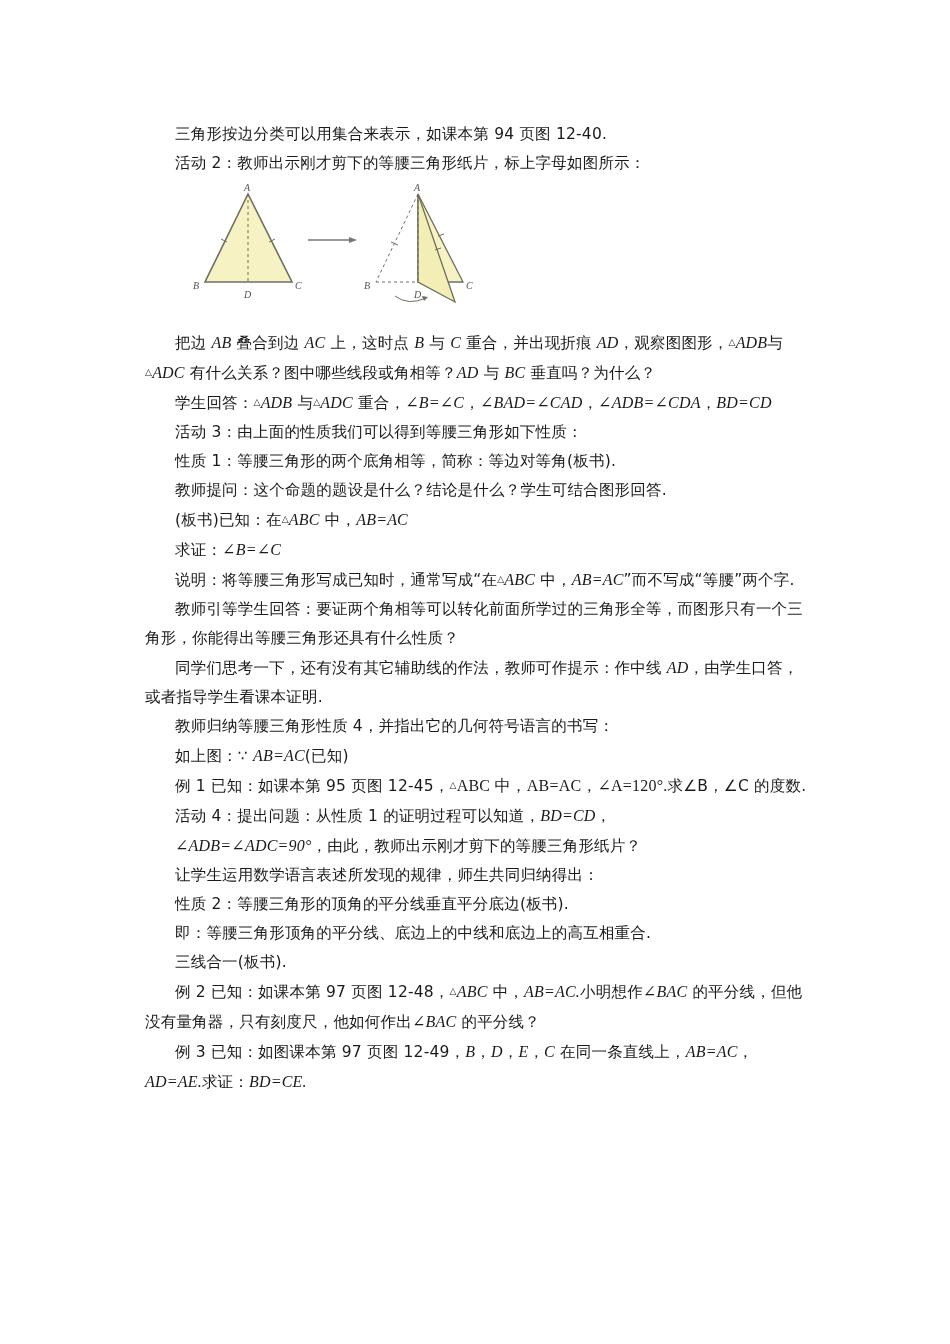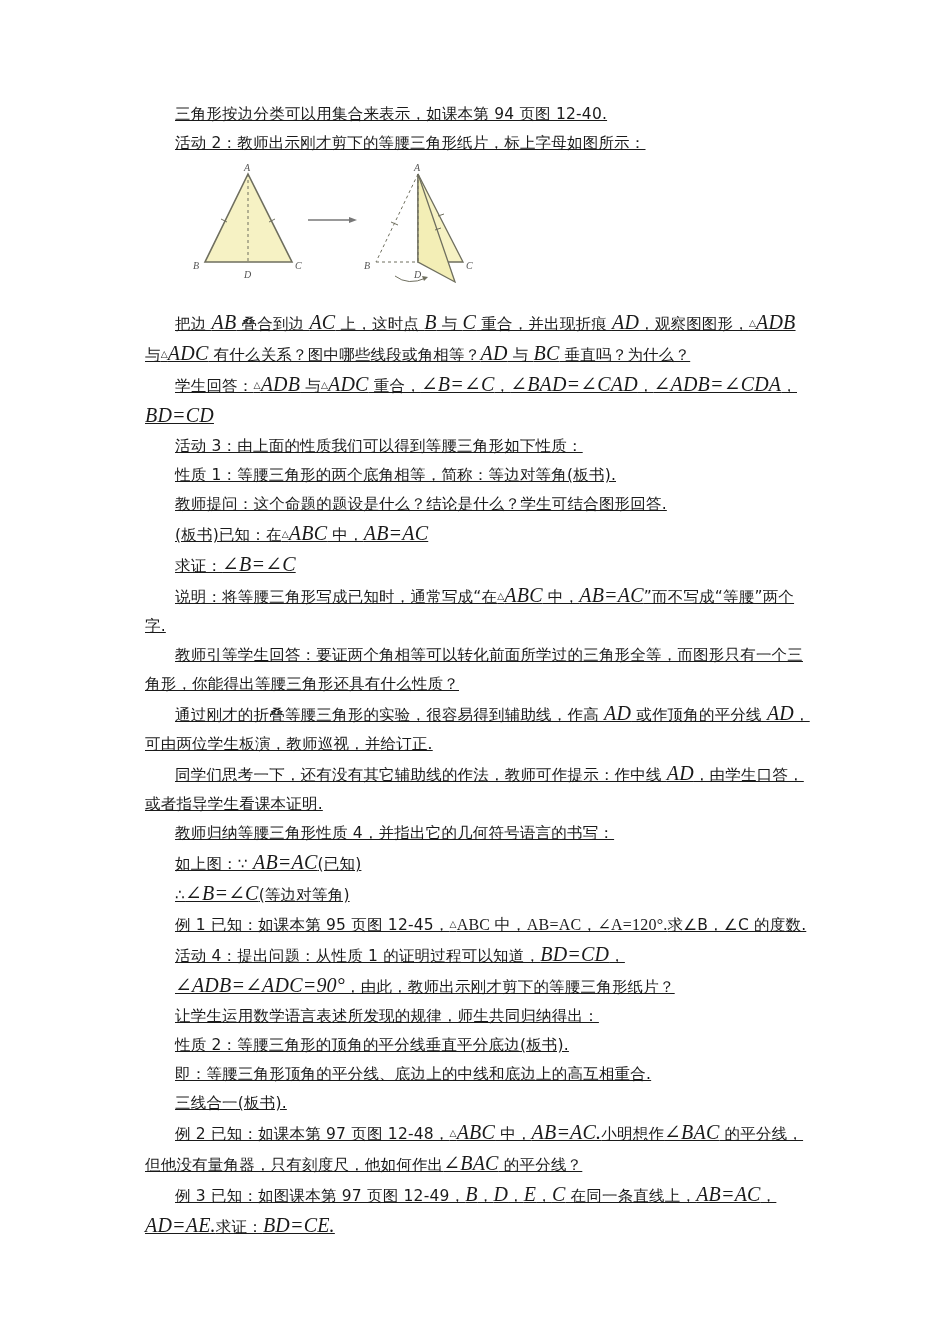--- a/index.html
+++ b/index.html
@@ -1,21 +1,21 @@
 <!DOCTYPE html>
 <html><head>
 <meta charset="utf-8">
 <style>
   html, body { margin: 0; padding: 0; background: #ffffff; }
   body { width: 950px; height: 1344px; position: relative; overflow: hidden;
          font-family: "DejaVu Sans", "Liberation Sans", sans-serif; color: #1a1a1a; }
-  .page { position: absolute; left: 145px; top: 100px; width: 665px; text-decoration: underline; }
+  .page { position: absolute; left: 145px; top: 120px; width: 665px; }
   .p { font-size: 15.5px; line-height: 29px; margin: 0; white-space: normal; letter-spacing: 0.2px; }
   .ind { text-indent: 30px; }
-  .m { font-family: "Liberation Serif", "DejaVu Serif", serif; font-style: italic; font-size: 20px; }
+  .m { font-family: "Liberation Serif", "DejaVu Serif", serif; font-style: italic; font-size: 16px; }
   .r { font-family: "Liberation Serif", "DejaVu Serif", serif; font-size: 16px; }
   .tri { font-size: 9px; vertical-align: 3px; font-style: normal; }
   .figure { position: relative; height: 148px; margin: 2px 0 0 0; }
   .figure svg { position: absolute; left: 35px; top: 0; }
 </style>
 </head>
 <body>
 
 <div class="page">
   <p class="p ind"><span>三角形按边分类可以用集合来表示，如课本第 94 页图 12-40.</span></p>
@@ -66,31 +66,25 @@
     <span>(板书)已知：在</span><span class="tri">△</span><span class="m">ABC</span><span> 中，</span><span class="m">AB=AC</span>
   </p>
   <p class="p ind">
     <span>求证：</span><span class="m">∠B=∠C</span>
   </p>
   <p class="p ind">
     <span>说明：将等腰三角形写成已知时，通常写成“在</span><span class="tri">△</span><span class="m">ABC</span><span> 中，</span><span class="m">AB=AC</span><span>”而不写成“等腰”两个字.</span>
   </p>
   <p class="p ind"><span>教师引等学生回答：要证两个角相等可以转化前面所学过的三角形全等，而图形只有一个三角形，你能得出等腰三角形还具有什么性质？</span></p>
   <p class="p ind">
-    <span>通过刚才的折叠等腰三角形的实验，很容易得到辅助线，作高 </span><span class="m">AD</span><span> 或作顶角的平分线 </span><span class="m">AD</span><span>，可由两位学生板演，教师巡视，并给订正.</span>
-  </p>
-  <p class="p ind">
     <span>同学们思考一下，还有没有其它辅助线的作法，教师可作提示：作中线 </span><span class="m">AD</span><span>，由学生口答，或者指导学生看课本证明.</span>
   </p>
   <p class="p ind"><span>教师归纳等腰三角形性质 4，并指出它的几何符号语言的书写：</span></p>
   <p class="p ind">
     <span>如上图：∵ </span><span class="m">AB=AC</span><span>(已知)</span>
-  </p>
-  <p class="p ind">
-    <span>∴</span><span class="m">∠B=∠C</span><span>(等边对等角)</span>
   </p>
   <p class="p ind">
     <span>例 1 已知：如课本第 95 页图 12-45，</span><span class="tri">△</span><span class="r">ABC 中，AB=AC，∠A=120°.</span><span>求∠B，∠C 的度数.</span>
   </p>
   <p class="p ind">
     <span>活动 4：提出问题：从性质 1 的证明过程可以知道，</span><span class="m">BD=CD</span><span>，</span>
   </p>
   <p class="p ind">
     <span class="m">∠ADB=∠ADC=90°</span><span>，由此，教师出示刚才剪下的等腰三角形纸片？</span>
   </p>

